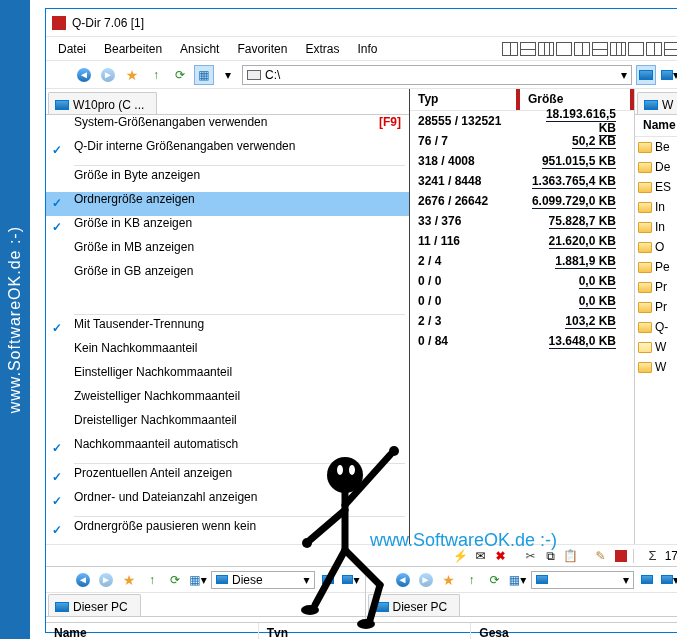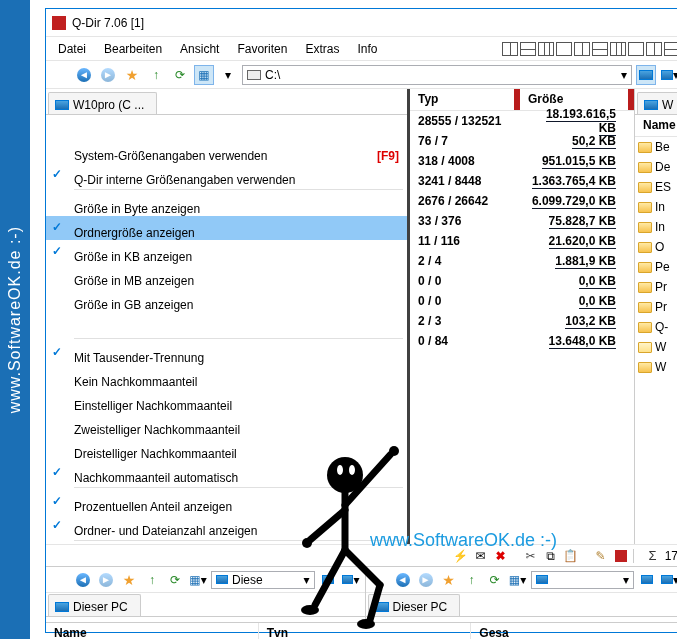--- a/index.html
+++ b/index.html
@@ -17,36 +17,36 @@
 .toolbar-icons .ti::after { content:''; position:absolute; background:#555; }
 .toolbar-icons .ti.v1::after{ left:50%; top:0; width:1px; height:100%;}
 .toolbar-icons .ti.v2::after{ left:33%; top:0; width:1px; height:100%; box-shadow:5px 0 0 #555;}
 .toolbar-icons .ti.h1::after{ left:0; top:50%; width:100%; height:1px;}
 .main-toolbar { height: 28px; display: flex; align-items: center; padding: 0 4px; gap: 4px; border-bottom: 1px solid #e5e5e5; }
 .tbtn { width: 20px; height: 20px; display: inline-flex; align-items: center; justify-content: center; border: 1px solid transparent; cursor: default; }
 .tbtn.sel { border:1px solid #7eb4ea; background:#cde6f7; }
 .addr { flex: 1; height: 20px; border: 1px solid #abadb3; background: #fff; display: flex; align-items: center; padding: 0 4px; gap: 4px; }
 .addr .drive-icon { width: 14px; height: 10px; border: 1px solid #666; background: #eee; }
 .body-area { display: flex; height: calc(100% - 28px - 24px - 28px - 30px - 28px - 30px); }
-.pane1 { width: 364px; border-right: 3px solid #404040; display: flex; flex-direction: column; gap: 24px; }
+.pane1 { width: 364px; border-right: 1px solid #404040; display: flex; flex-direction: column; }
 .tab-row { height: 26px; display: flex; align-items: flex-end; border-bottom: 1px solid #ccc; padding-left: 2px; }
 .tab { height: 22px; padding: 2px 12px 0 6px; border: 1px solid #ccc; border-bottom: none; background: #f5f5f5; display: flex; align-items: center; gap: 4px; border-radius: 2px 2px 0 0; }
 .tab .mon { width:14px; height:10px; border:1px solid #0078d7; background:linear-gradient(#4aa3e0,#1b6fb5);}
 .context-menu { flex: 1; overflow: hidden; }
-.ctx-item { height: 24px; display: flex; align-items: flex-end; padding: 0 8px 0 28px; position: relative; cursor: default; }
+.ctx-item { height: 24px; display: flex; align-items: flex-start; padding: 0 8px 0 28px; position: relative; cursor: default; }
 .ctx-item.highlight { background: #91c9f7; }
 .ctx-item .check { position: absolute; left: 6px; top: 4px; width: 14px; height: 14px; }
 .ctx-item .check::after { content:'✓'; color:#0078d7; font-size:12px; font-weight:bold; }
 .ctx-item.nocheck .check::after { content:''; }
 .ctx-item.disabled { color: #999; }
 .ctx-item .f9 { margin-left: auto; color: #d00; font-weight: bold; padding-left: 28px; }
 .ctx-sep { height: 1px; background: #e0e0e0; margin: 2px 4px 2px 28px; }
 .pane2 { flex: 1; display: flex; flex-direction: column; }
 .col-headers { height: 22px; display: flex; border-bottom: 1px solid #e5e5e5; }
-.col-headers .ch { padding: 3px 8px; border-right: 6px solid #b91c1c; font-weight: bold; }
+.col-headers .ch { padding: 3px 8px; border-right: 4px solid #b91c1c; font-weight: bold; }
 .data-rows { flex: 1; }
 .data-row { height: 20px; display: flex; align-items: center; gap: 8px; }
 .data-row .c1 { width: 110px; padding-left: 8px; font-weight: bold; }
 .data-row .c2 { flex: 1; text-align: right; padding-right: 18px; font-weight: bold; }
 .data-row .c2 span { border-bottom: 1px solid #0f172a; }
 .pane3 { width: 50px; border-left: 1px solid #ccc; display:flex; flex-direction:column;}
 .pane3 .folder-item { height: 20px; display: flex; align-items: center; gap: 3px; padding-left: 3px; overflow:hidden; }
 .pane3 .folder-icon { width: 14px; height: 11px; background: linear-gradient(#ffe9a3,#f7c34f); border: 1px solid #d9a52b; border-radius: 1px; flex-shrink:0;}
 .pane3 .folder-icon.sel { background: linear-gradient(#fff4c9,#ffe28a); }
 .statusbar { height: 22px; border-top: 1px solid #e5e5e5; display: flex; align-items: center; justify-content: flex-end; padding: 0 6px; gap: 4px; }

